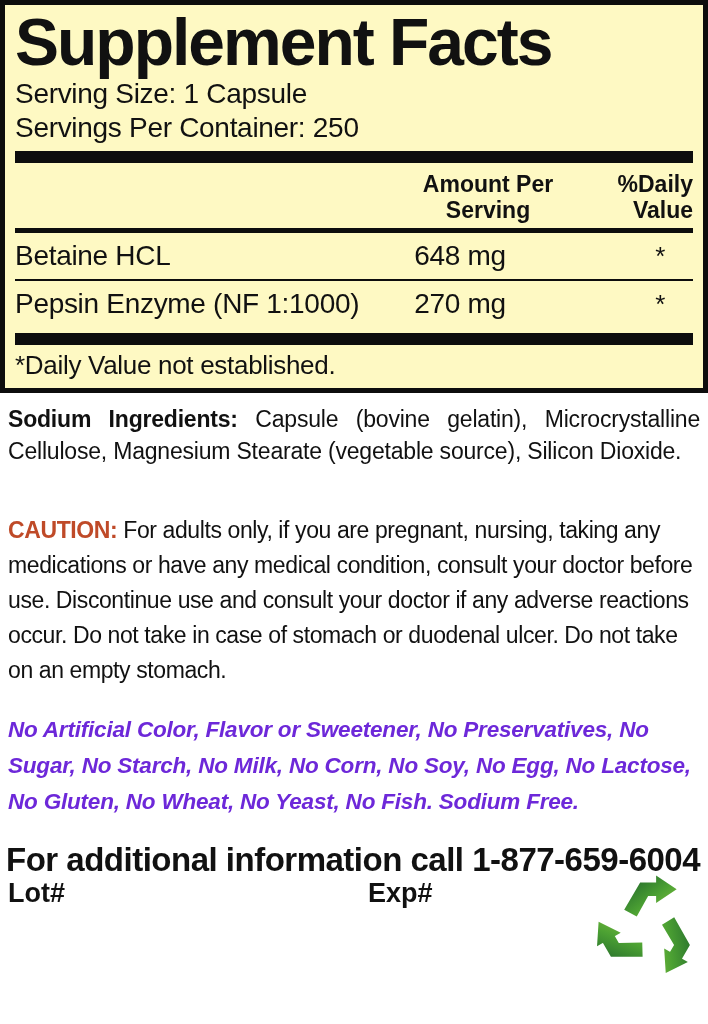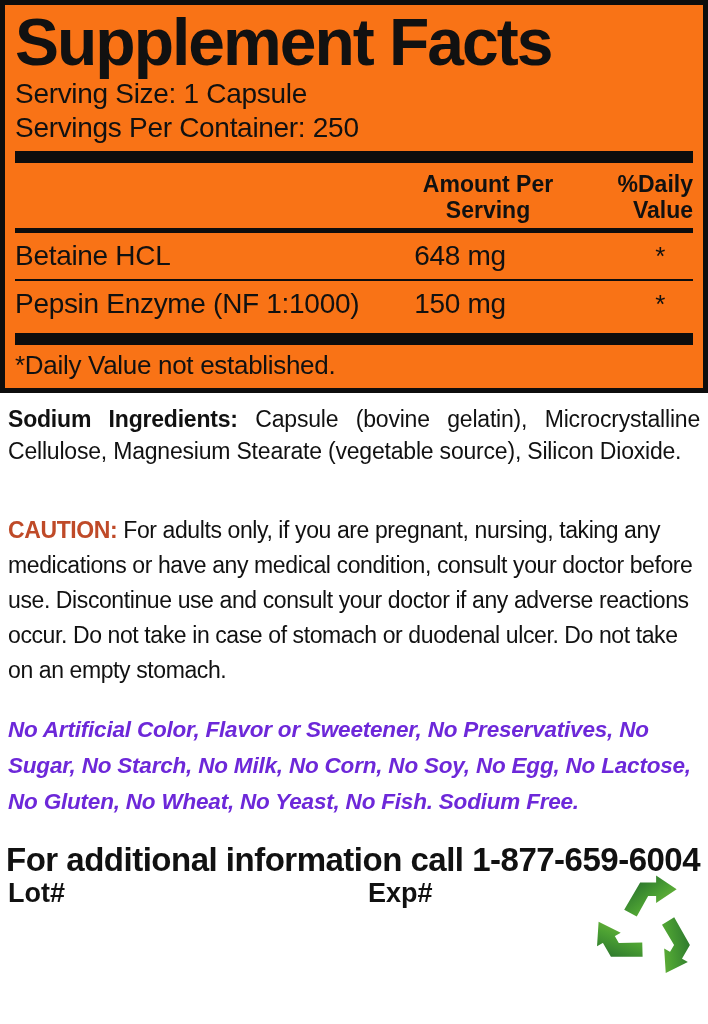--- a/index.html
+++ b/index.html
@@ -2,21 +2,21 @@
 <html><head>
 <meta charset="utf-8">
 <style>
   html,body{margin:0;padding:0;background:#ffffff;}
   body{width:708px;height:1024px;overflow:hidden;
        font-family:"Liberation Sans","DejaVu Sans",sans-serif;color:#111;}
   .label{position:relative;width:708px;height:1024px;background:#fff;}
 
   
   .facts-box{box-sizing:border-box;width:708px;border:5px solid #0d0d0d;
-             padding:4px 10px 0 10px;background:#f97316;}
+             padding:4px 10px 0 10px;background:#fef9c3;}
   .facts-title{font-size:66px;line-height:1.0;font-weight:bold;letter-spacing:-2px;
                margin:0 0 2px 0;white-space:nowrap;}
   .serving-line{font-size:28px;line-height:34px;letter-spacing:-0.3px;}
   .bar{background:#0d0d0d;}
   .bar.thick{height:12px;margin:6px 0 0 0;}
   .bar.med{height:5px;margin:5px 0 0 0;}
   .bar.hair{height:2px;}
   .tbl-hdr{display:flex;margin-top:8px;font-weight:bold;font-size:23px;line-height:26px;align-items:flex-end;}
   .col-name{flex:1;}
   .col-amt{width:190px;text-align:center;}
@@ -76,21 +76,21 @@
     <div class="tbl-row">
       <div class="col-name">Betaine HCL</div>
       <div class="col-amt">648 mg</div>
       <div class="col-dv">*</div>
     </div>
 
     <div class="bar hair"></div>
 
     <div class="tbl-row">
       <div class="col-name">Pepsin Enzyme (NF 1:1000)</div>
-      <div class="col-amt">150 mg</div>
+      <div class="col-amt">270 mg</div>
       <div class="col-dv">*</div>
     </div>
 
     <div class="bar thick"></div>
 
     <div class="footnote">*Daily Value not established.</div>
   </section>
 
   <p class="para other"><span class="lead">Sodium Ingredients:</span><span> Capsule (bovine gelatin), Microcrystalline Cellulose, Magnesium Stearate (vegetable source), Silicon Dioxide.</span></p>
 

